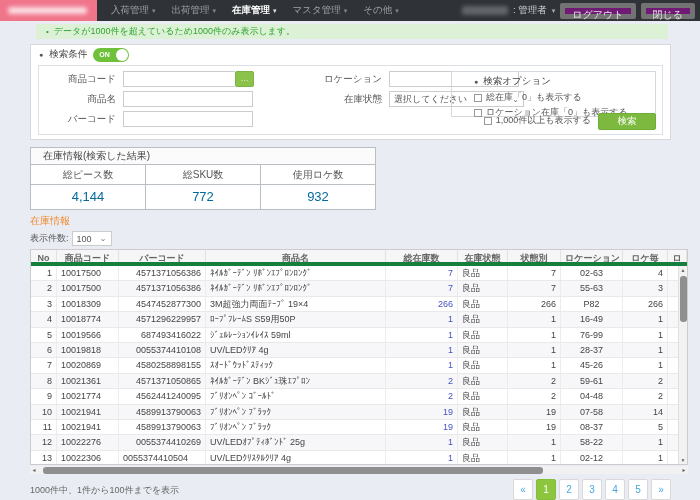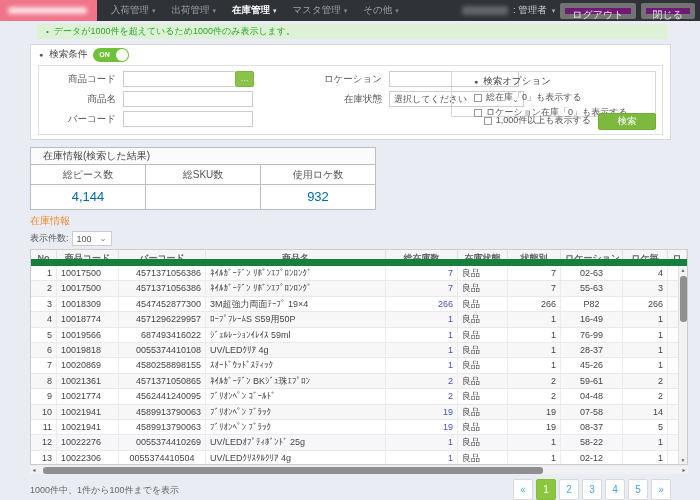--- a/index.html
+++ b/index.html
@@ -76,21 +76,21 @@
   .sum-v { height:24px; line-height:24px; text-align:center; font-size:13px; color:#0369a1; }
 
   .inv-label { margin:4px 0 0 30px; font-size:10px; color:#ef8b33; }
   .count-row { margin:3px 0 0 30px; display:flex; align-items:center; gap:3px; font-size:9px; color:#555; }
   .sel.count { width:40px; height:15px; }
 
   
   .table-wrap { position:relative; margin:3px 12px 0 30px; width:658px; height:216px;
     border:1px solid #ccc; background:#fff; overflow:hidden; }
   .tr { display:flex; width:656px; }
-  .tr.head { height:16px; background:#f6f6f6; border-bottom:7px solid #15803d; }
+  .tr.head { height:16px; background:#f6f6f6; border-bottom:4px solid #15803d; }
   .tr.row { height:15.4px; border-bottom:1px solid #e9e9e9; }
   .tr.row:nth-child(even) { background:#f7f7f9; }
   .td, .th { font-size:9px; line-height:15px; padding:0 4px; overflow:hidden; white-space:nowrap; border-right:1px solid #ececec; }
   .th { font-weight:bold; color:#666; text-align:center; line-height:16px; border-right:1px solid #e2e2e2; }
   .td.blue { color:#4553c0; cursor:pointer; }
   .vscroll { position:absolute; top:16px; right:0; bottom:0; width:9px; background:#f2f2f2; border-left:1px solid #e0e0e0; }
   .vs-arrow { height:8px; font-size:5px; color:#666; text-align:center; line-height:8px; cursor:pointer; }
   .vs-arrow.down { position:absolute; bottom:0; left:0; right:0; }
   .vs-thumb { position:absolute; top:10px; left:1px; width:7px; height:46px; background:#8f8f8f; border-radius:3px; cursor:pointer; }
 
@@ -218,20 +218,21 @@
 
   <div class="summary">
     <div class="sum-title">在庫情報(検索した結果)</div>
     <div class="sum-grid">
         <div class="sum-col">
           <div class="sum-h">総ピース数</div>
           <div class="sum-v">4,144</div>
         </div>
         <div class="sum-col">
           <div class="sum-h">総SKU数</div>
+          <div class="sum-v">772</div>
         </div>
         <div class="sum-col">
           <div class="sum-h">使用ロケ数</div>
           <div class="sum-v">932</div>
         </div>
       </div>
   </div>
 
   <div class="inv-label">在庫情報</div>
 
@@ -397,21 +398,21 @@
           <div class="td blue" style="width: 72px; text-align: right;">1</div>
           <div class="td" style="width: 50px; text-align: left;">良品</div>
           <div class="td" style="width: 53px; text-align: right;">1</div>
           <div class="td" style="width: 62px; text-align: center;">58-22</div>
           <div class="td" style="width: 45px; text-align: right;">1</div>
           <div class="td" style="width: 19px; text-align: left;"></div>
         </div>
         <div class="tr row">
           <div class="td" style="width: 26px; text-align: right;">13</div>
           <div class="td" style="width: 62px; text-align: left;">10022306</div>
-          <div class="td" style="width: 87px; text-align: center;">0055374410504</div>
+          <div class="td" style="width: 87px; text-align: left;">0055374410504</div>
           <div class="td" style="width: 180px; text-align: left;">UV/LEDｸﾘｽﾀﾙｸﾘｱ 4g</div>
           <div class="td blue" style="width: 72px; text-align: right;">1</div>
           <div class="td" style="width: 50px; text-align: left;">良品</div>
           <div class="td" style="width: 53px; text-align: right;">1</div>
           <div class="td" style="width: 62px; text-align: center;">02-12</div>
           <div class="td" style="width: 45px; text-align: right;">1</div>
           <div class="td" style="width: 19px; text-align: left;"></div>
         </div>
       </div>
     <div class="vscroll">

